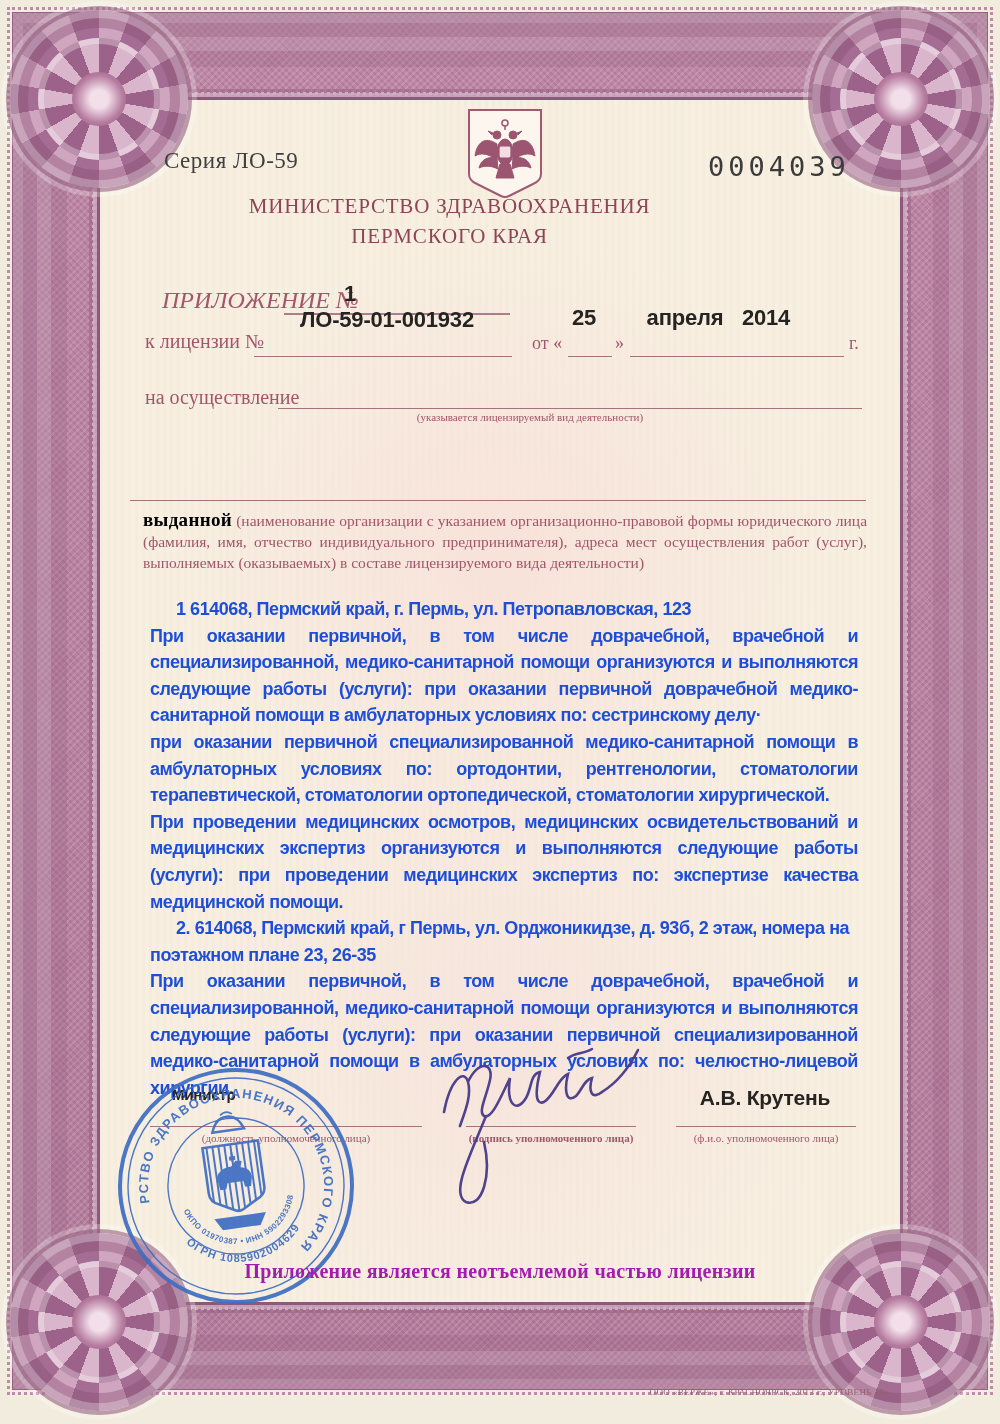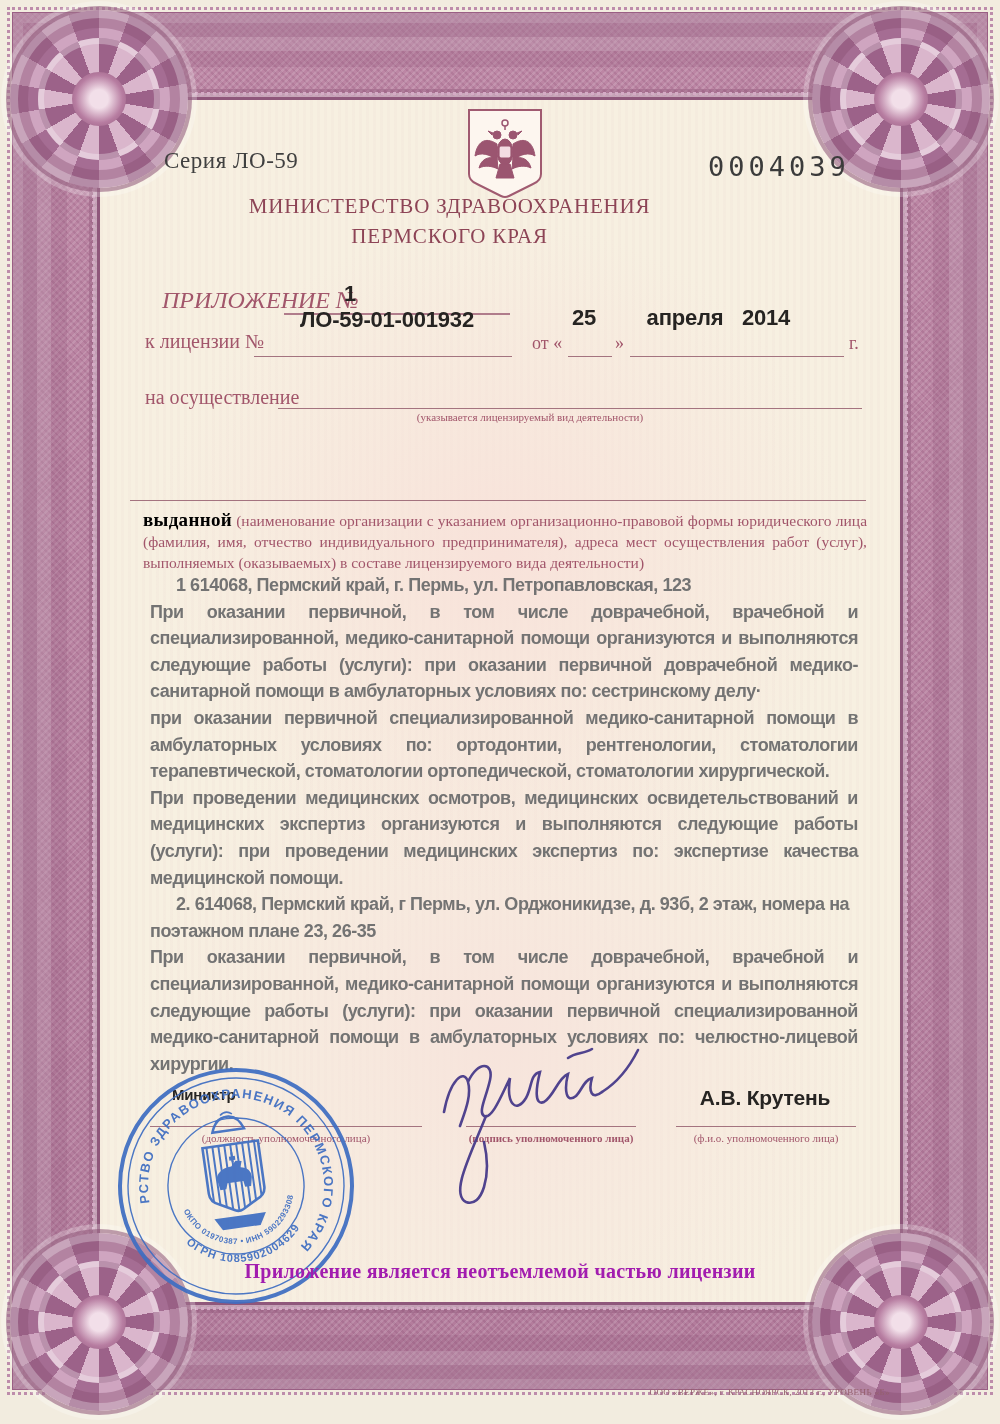--- a/index.html
+++ b/index.html
@@ -48,22 +48,22 @@
   .rule2{border-top:2px solid #b07c8b;height:0;}
 
   .series{left:164px;top:148px;font-size:23px;color:#404040;letter-spacing:.5px;}
   .docnum{left:708px;top:151px;font-family:"DejaVu Sans Mono",monospace;font-size:27px;
     letter-spacing:4px;color:#3b3b3b;}
   .ministry{left:0;width:899px;text-align:center;font-weight:400;font-size:21px;color:#8d4456;letter-spacing:.8px;}
 
   .hint{font-size:11px;color:#a2566b;text-align:center;}
   .bigval{font-size:22px;text-align:center;}
 
-  .bodytext{left:150px;top:572px;width:708px;font-family:"Liberation Sans",sans-serif;
-    font-weight:700;font-size:18px;line-height:26.6px;color:#737373;letter-spacing:-.45px;text-align:justify;}
+  .bodytext{left:150px;top:596px;width:708px;font-family:"Liberation Sans",sans-serif;
+    font-weight:700;font-size:18px;line-height:26.6px;color:#1d4ed8;letter-spacing:-.45px;text-align:justify;}
   .bodytext p{margin:0;}
   .bodytext p.addr{text-indent:26px;text-align:left;}
 
   .issued{left:143px;top:509px;width:724px;font-size:15.5px;line-height:21px;
     color:#a2566b;text-align:justify;}
   .issued b{font-size:19px;color:#000000;letter-spacing:.3px;}
 
   .sigline{border-top:1.5px solid #a4737f;height:0;}
   .footer{left:150px;top:1260px;width:700px;text-align:center;font-weight:700;
     font-size:20px;color:#a21caf;letter-spacing:.3px;}

